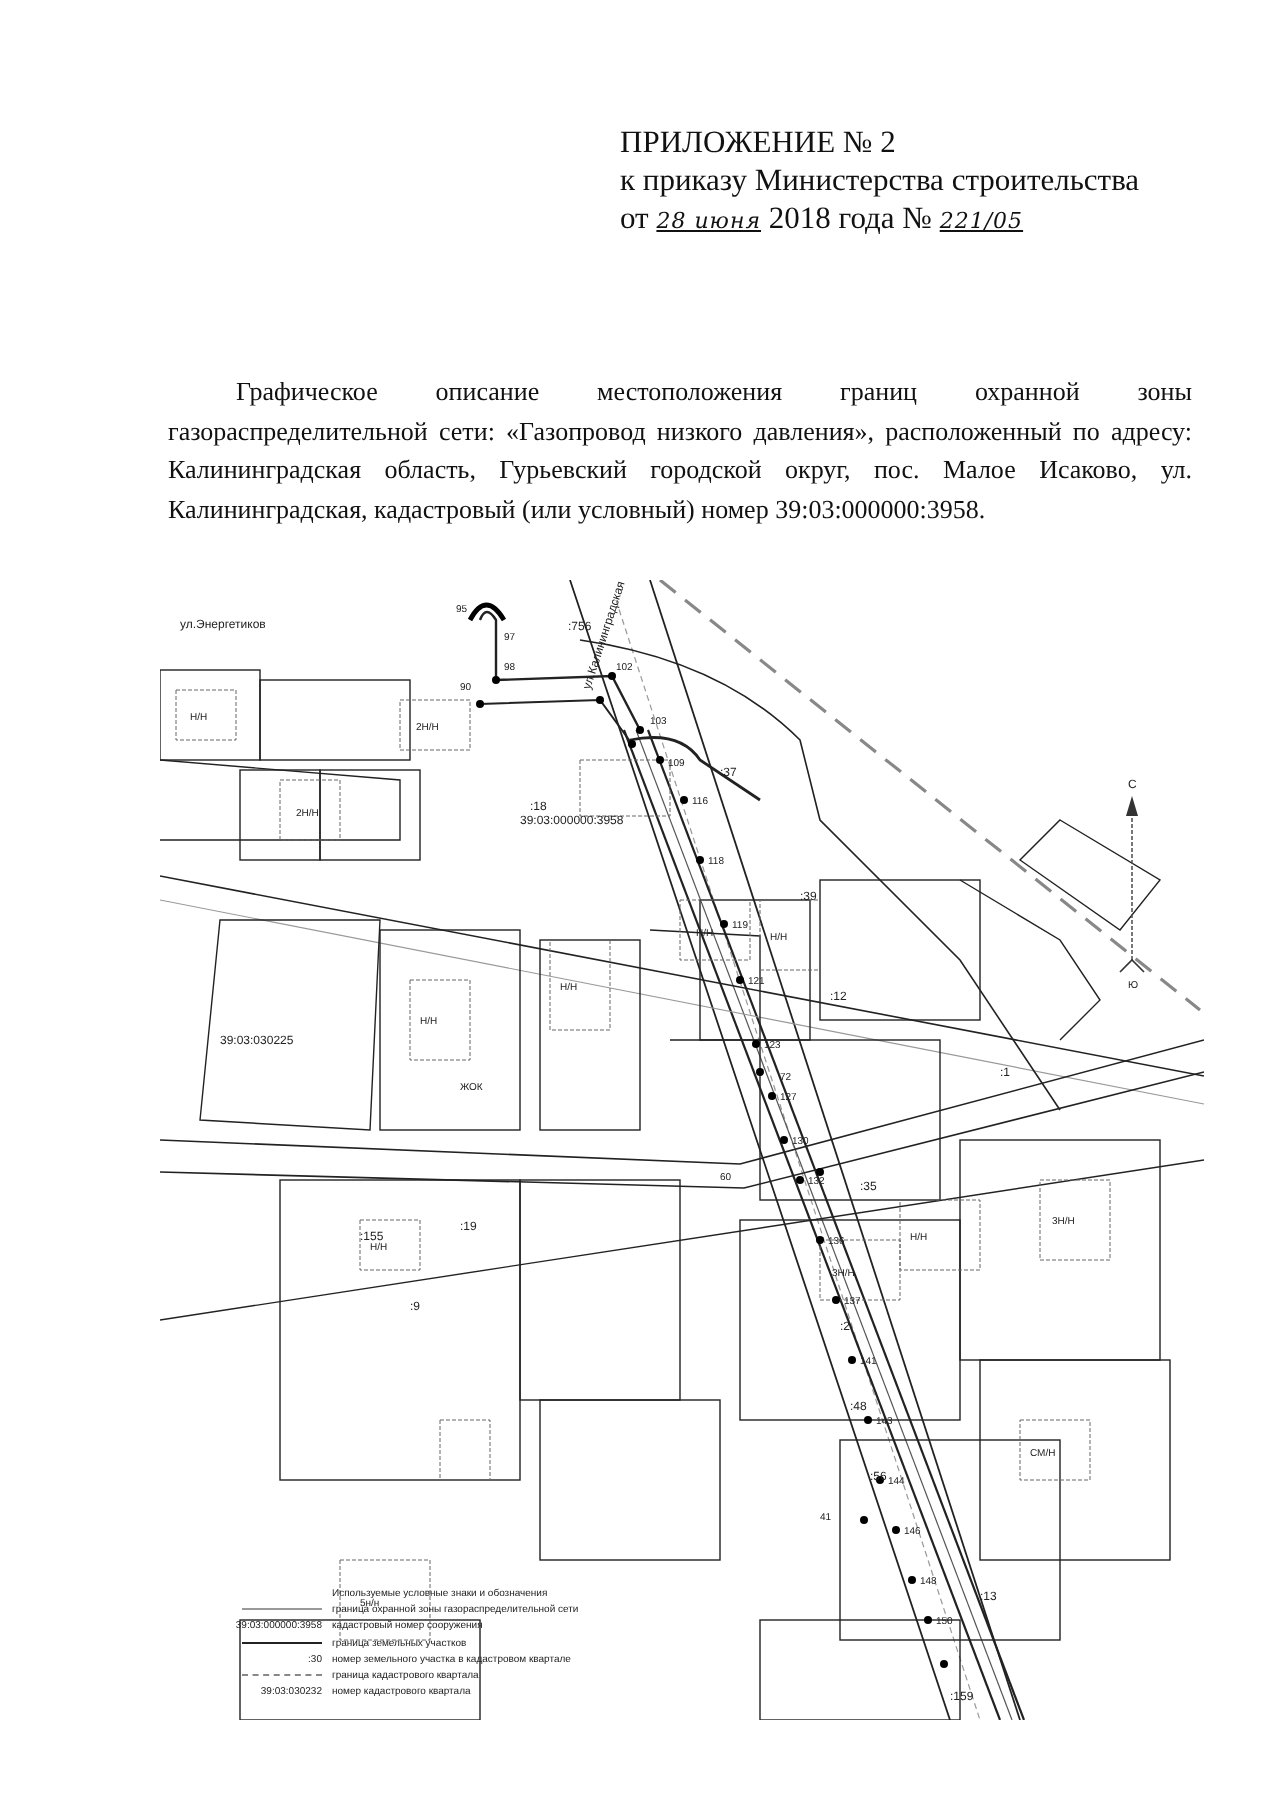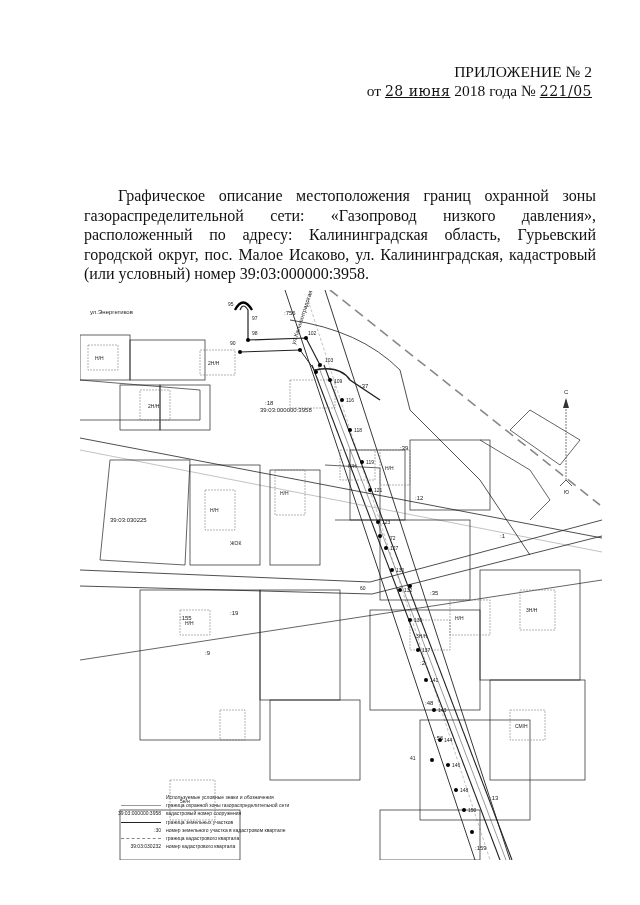--- a/index.html
+++ b/index.html
@@ -1,39 +1,40 @@
 <!DOCTYPE html>
 <html><head>
 <meta charset="utf-8">
 <style>
   html, body { margin: 0; padding: 0; background: #ffffff; }
   body { width: 640px; height: 905px; position: relative; overflow: hidden;
          font-family: "Liberation Serif", serif; color: #111; }
-  .hdr { position: absolute; left: 292px; top: 62px; width: 300px; text-align: right;
+  .hdr { position: absolute; left: 310px; top: 62px; width: 300px; text-align: left;
          font-size: 15.5px; line-height: 19px; }
-  .hdr .hw { font-family: "DejaVu Serif", serif; text-decoration: underline;
-             font-size: 14px; letter-spacing: 0.5px; }
-  .para { position: absolute; left: 84px; top: 186px; width: 512px; font-size: 16px;
+  .hdr .hw { font-family: "DejaVu Serif", serif; font-style: italic; text-decoration: underline;
+             font-size: 11px; letter-spacing: 0.5px; }
+  .para { position: absolute; left: 84px; top: 186px; width: 512px; font-size: 13px;
           line-height: 19.5px; text-align: justify; }
   .para .indent { display: inline-block; width: 34px; }
   .map { position: absolute; left: 80px; top: 290px; width: 522px; height: 570px; }
   .map svg { width: 100%; height: 100%; }
   .lbl { font-family: "Liberation Sans", sans-serif; font-size: 6px; fill: #222; }
   .lbls { font-family: "Liberation Sans", sans-serif; font-size: 5px; fill: #222; }
   .legend { position: absolute; left: 84px; top: 793px; width: 240px;
             font-family: "Liberation Sans", sans-serif; font-size: 5px; line-height: 8.2px; color: #222; }
   .legend .row { display: flex; }
   .legend .sym { width: 82px; text-align: right; padding-right: 5px; box-sizing: border-box; }
   .legend .txt { flex: 1; }
 </style>
 </head>
 <body>
 
 <div class="hdr">
   <div>ПРИЛОЖЕНИЕ № 2</div>
+  <div>к приказу Министерства строительства</div>
   <div>
     <span>от</span>
     <span class="hw">28 июня</span>
     <span>2018 года №</span>
     <span class="hw">221/05</span>
   </div>
 </div>
 
 <div class="para">
   <span class="indent"></span><span>Графическое описание местоположения границ охранной зоны газораспределительной сети: «Газопровод низкого давления», расположенный по адресу: Калининградская область, Гурьевский городской округ, пос. Малое Исаково, ул. Калининградская, кадастровый (или условный) номер 39:03:000000:3958.</span>

